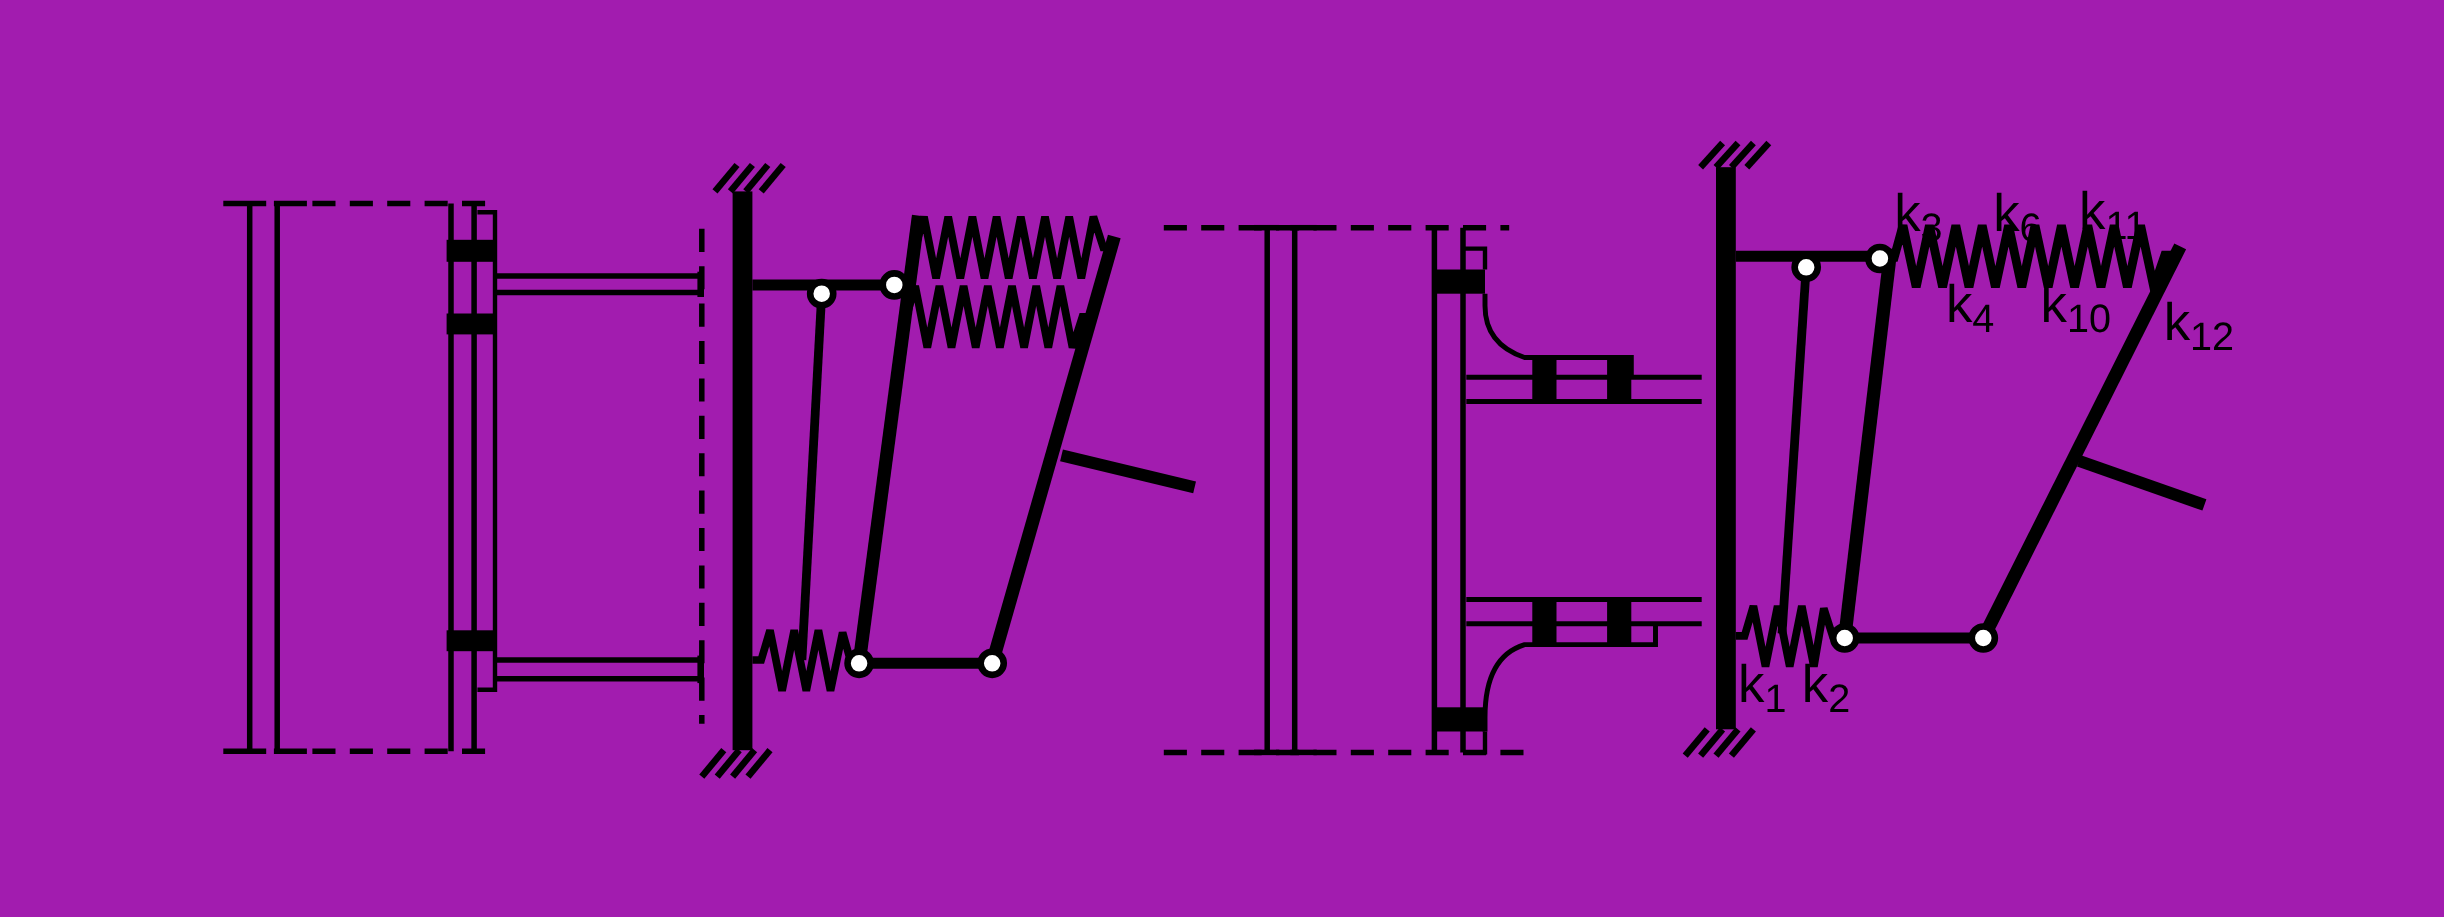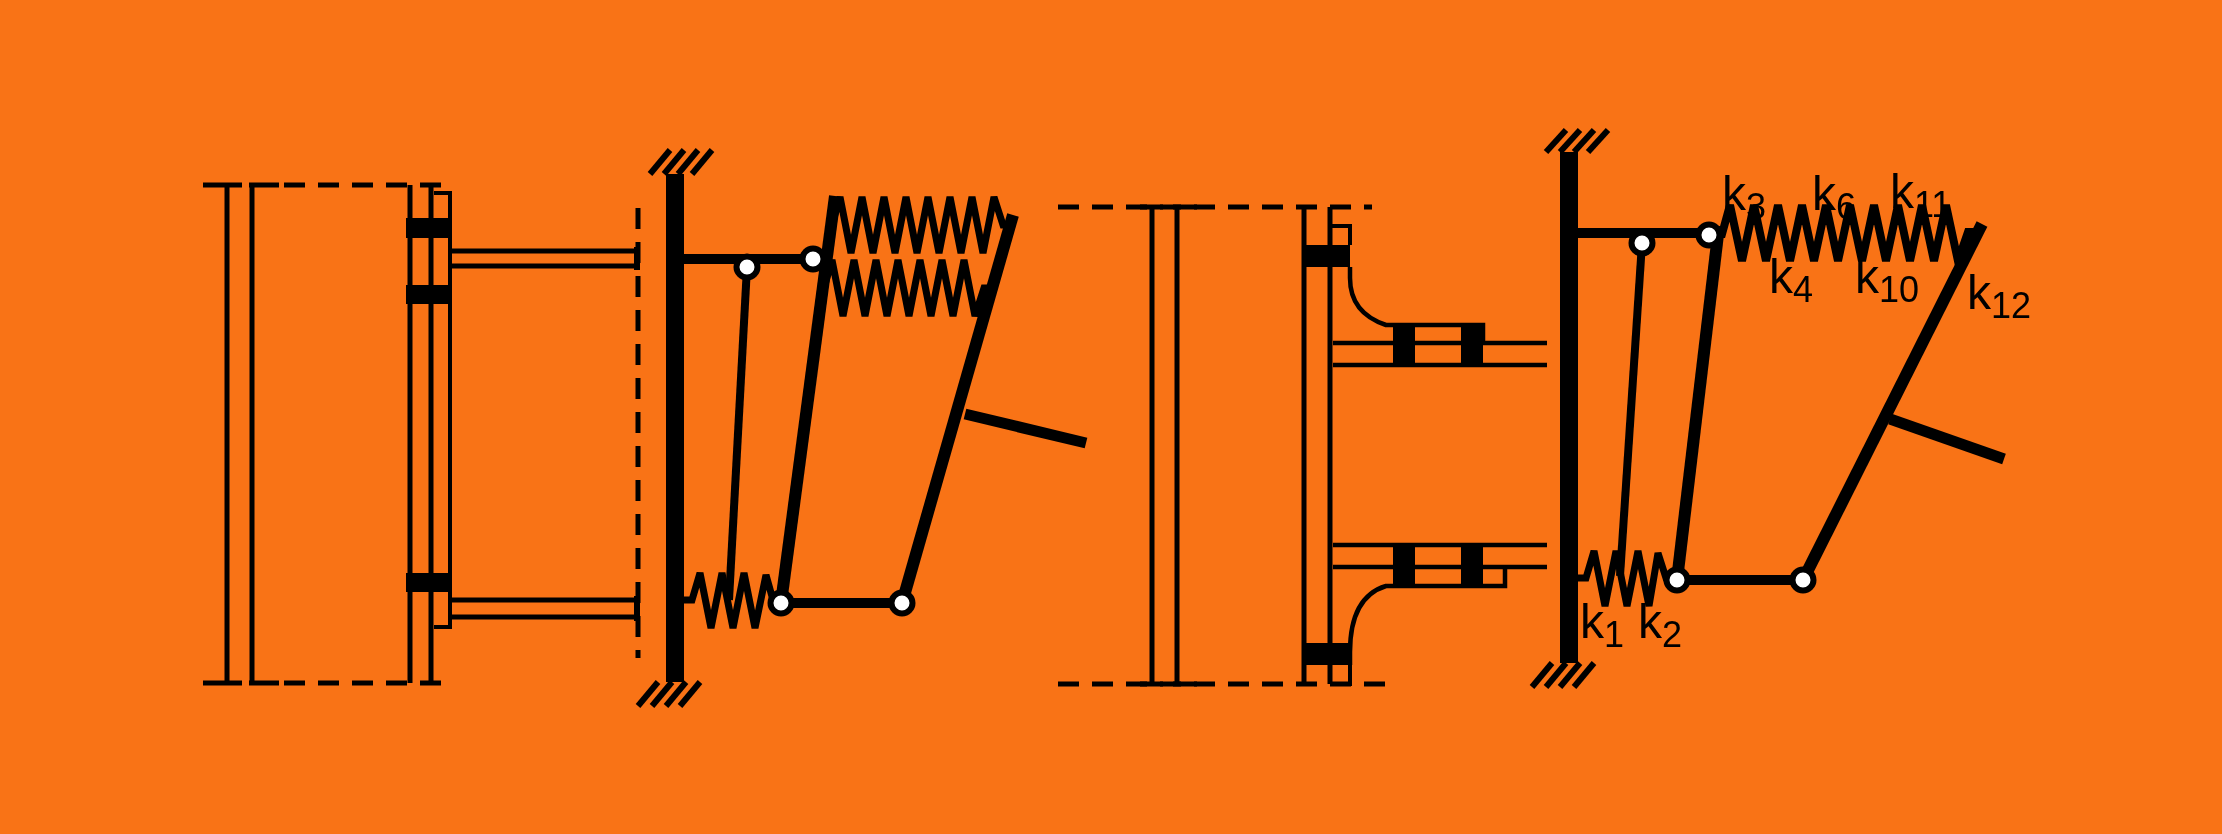--- a/index.html
+++ b/index.html
@@ -1,16 +1,16 @@
 <!DOCTYPE html>
 <html><head>
 <meta charset="utf-8">
 <style>
   html,body{margin:0;padding:0;background:#ffffff;}
-  .canvas{position:relative;width:2222px;height:834px;background:#f97316;overflow:hidden;}
+  .canvas{position:relative;width:2222px;height:834px;background:#a21caf;overflow:hidden;}
   svg{position:absolute;left:0;top:0;}
   .ink{stroke:#000000;fill:none;}
   .fill{fill:#000000;stroke:none;}
   .pin{fill:#ffffff;stroke:#000000;stroke-width:6;}
   .dash{stroke-dasharray:21 13;}
   .lbl{font-family:"Liberation Sans", sans-serif;font-size:48px;fill:#000000;}
   .lbl .sub{font-size:36px;}
 </style>
 </head>
 <body>

